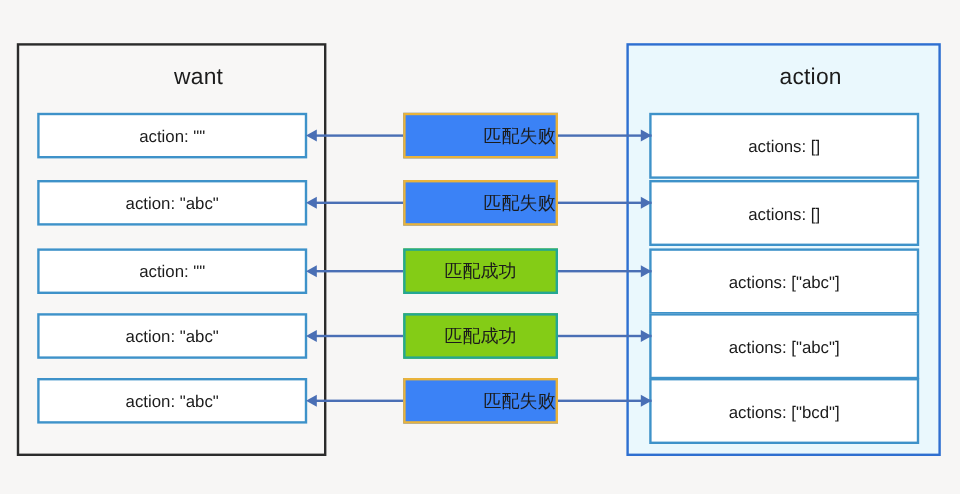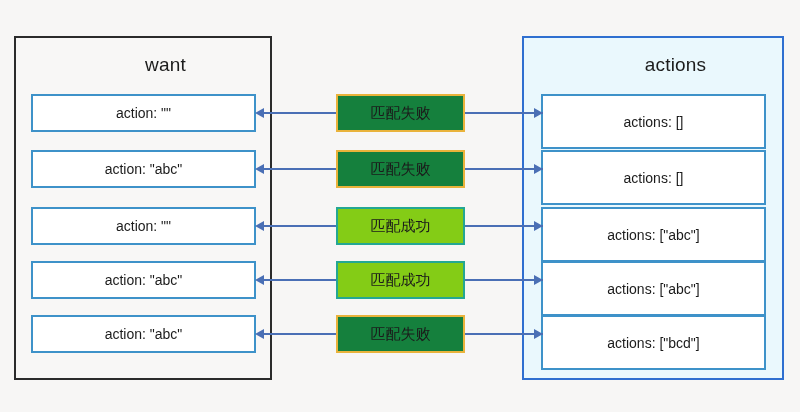--- a/index.html
+++ b/index.html
@@ -87,21 +87,22 @@
     height: 38px;
     display: flex;
     align-items: center;
     justify-content: center;
     font-size: 15px;
     color: #1b1b1b;
     white-space: nowrap;
   }
   .status-fail {
     border: 2px solid #e9b33b;
-    background: #15803d;
+    background: #3b82f6;
+    justify-content: flex-end;
   }
   .status-ok {
     border: 2px solid #24a793;
     background: #84cc16;
   }
 
   
   .conn {
     position: absolute;
     height: 2px;
@@ -154,21 +155,21 @@
     <span>action: ""</span>
   </div>
   <div class="item-box want-box" style="top:261px;">
     <span>action: "abc"</span>
   </div>
   <div class="item-box want-box" style="top:315px;">
     <span>action: "abc"</span>
   </div>
 
   <div class="panel" id="skills-panel">
-    <div class="panel-title">actions</div>
+    <div class="panel-title">action</div>
   </div>
 
   <div class="item-box skills-box" style="top:94px;">
     <span>actions: []</span>
   </div>
   <div class="item-box skills-box" style="top:150px;">
     <span>actions: []</span>
   </div>
   <div class="item-box skills-box" style="top:207px;">
     <span>actions: ["abc"]</span>

